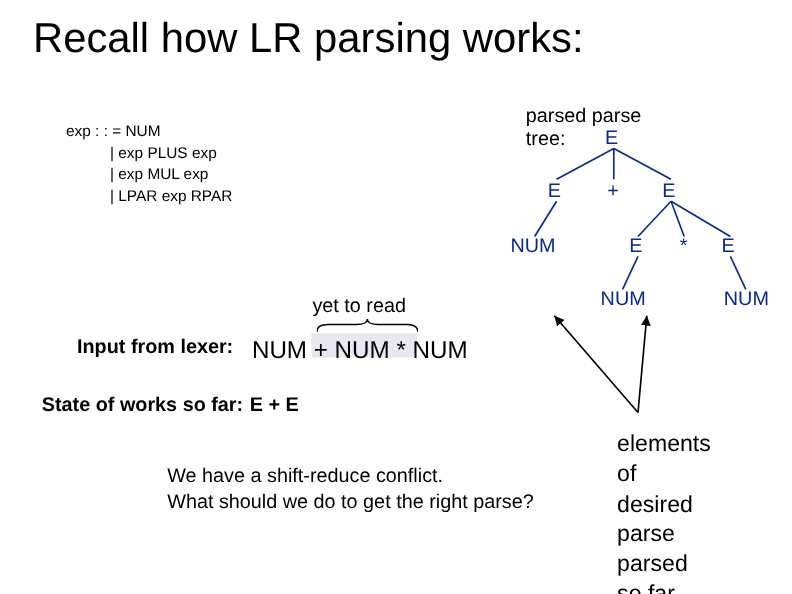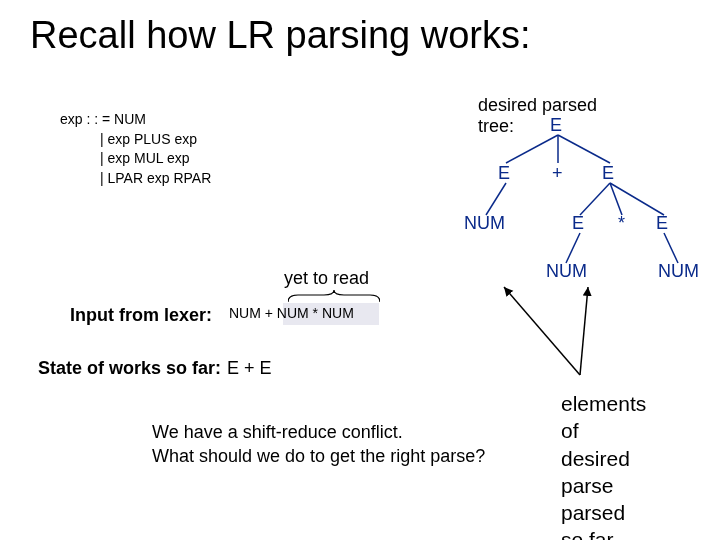--- a/index.html
+++ b/index.html
@@ -72,21 +72,21 @@
     position: absolute;
     left: 70px;
     top: 305px;
     font-size: 18px;
     font-weight: bold;
   }
   .input-value {
     position: absolute;
     left: 227px;
     top: 305px;
-    font-size: 14px;
+    font-size: 22px;
     padding: 0 2px;
   }
   .hl {
     position: absolute;
     left: 283px;
     top: 303px;
     width: 96px;
     height: 22px;
     background: #e8e8f0;
     z-index: 0;
@@ -96,20 +96,21 @@
     left: 38px;
     top: 358px;
     font-size: 18px;
     font-weight: bold;
   }
   .state-value {
     position: absolute;
     left: 227px;
     top: 358px;
     font-size: 18px;
+    font-weight: bold;
   }
   .conflict {
     position: absolute;
     left: 152px;
     top: 420px;
     font-size: 18px;
     line-height: 1.35;
   }
   .elements-note {
     position: absolute;
@@ -135,21 +136,21 @@
 
   <div class="title">Recall how LR parsing works:</div>
 
   <div class="grammar">
     <div>exp : : = NUM</div>
     <div class="indent">| exp PLUS exp</div>
     <div class="indent">| exp MUL exp</div>
     <div class="indent">| LPAR exp RPAR</div>
   </div>
 
-  <div class="desired-label">desired parsed tree:</div>
+  <div class="desired-label">parsed parse tree:</div>
 
   <div class="tree">
     <svg>
       <line x1="108" y1="20" x2="56" y2="48" stroke="#0a2a8a" stroke-width="1.5"></line>
       <line x1="108" y1="20" x2="108" y2="48" stroke="#0a2a8a" stroke-width="1.5"></line>
       <line x1="108" y1="20" x2="160" y2="48" stroke="#0a2a8a" stroke-width="1.5"></line>
       <line x1="56" y1="68" x2="36" y2="100" stroke="#0a2a8a" stroke-width="1.5"></line>
       <line x1="160" y1="68" x2="130" y2="100" stroke="#0a2a8a" stroke-width="1.5"></line>
       <line x1="160" y1="68" x2="172" y2="100" stroke="#0a2a8a" stroke-width="1.5"></line>
       <line x1="160" y1="68" x2="214" y2="100" stroke="#0a2a8a" stroke-width="1.5"></line>

